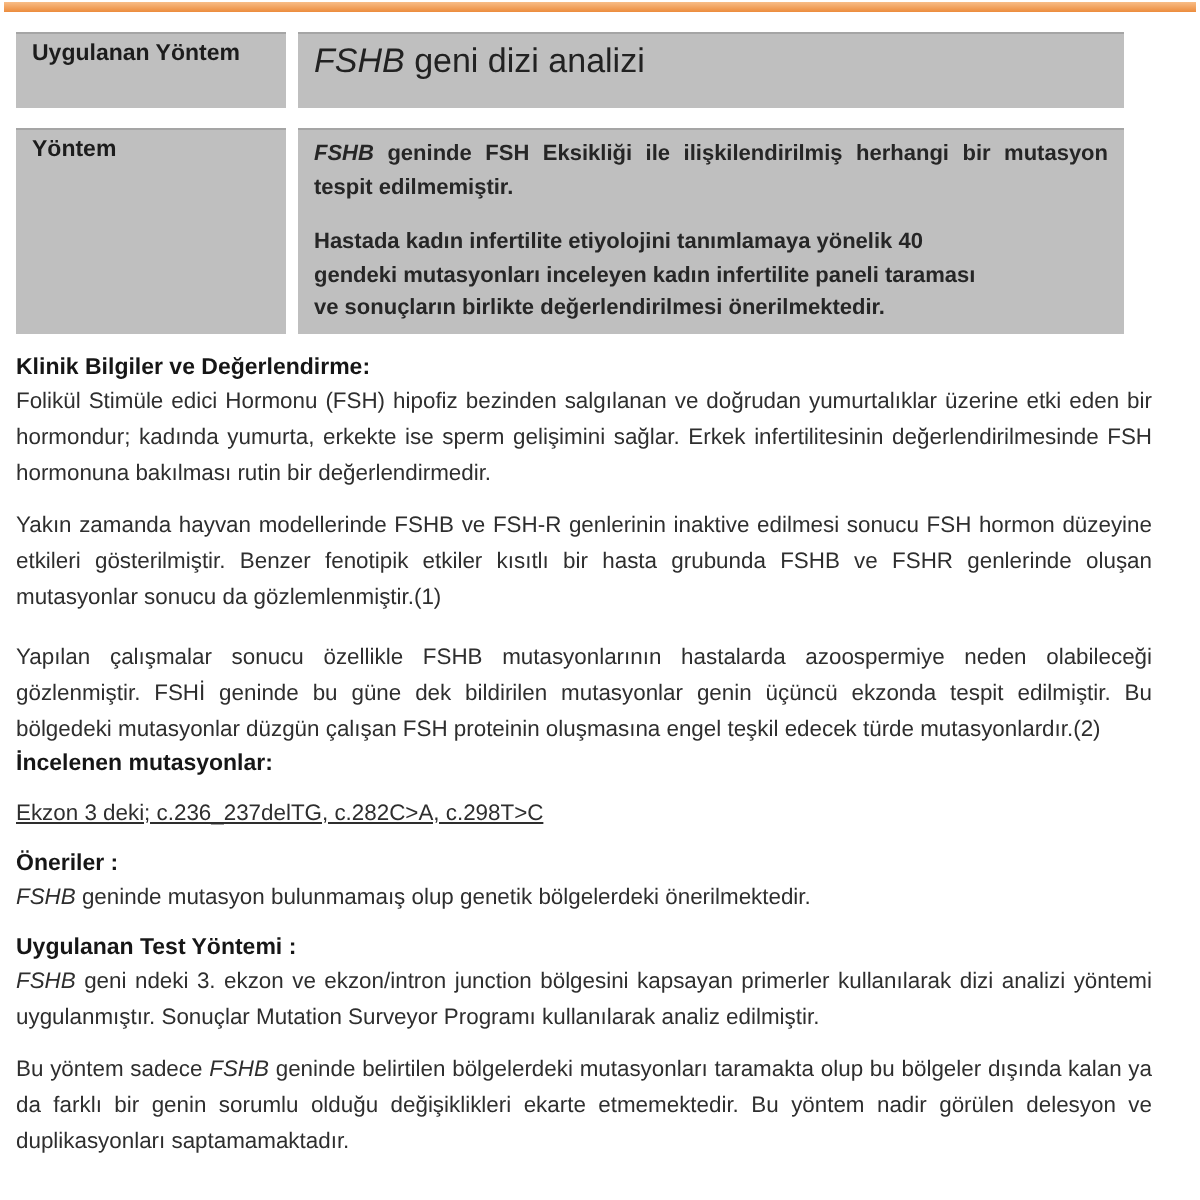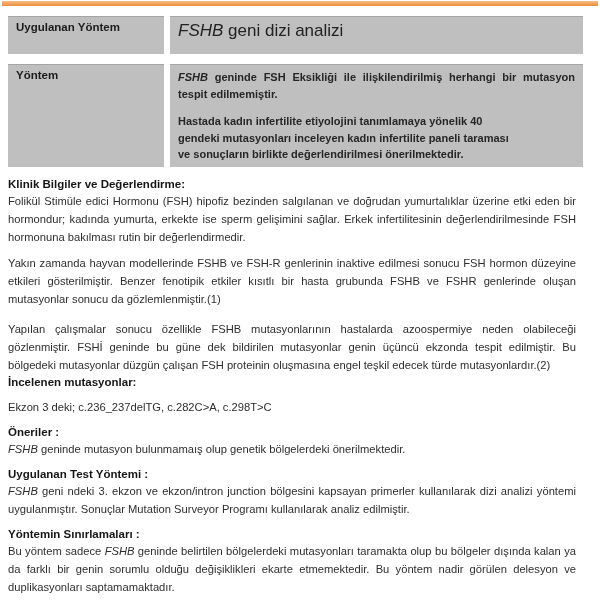--- a/index.html
+++ b/index.html
@@ -17,36 +17,36 @@
   }
   
   .report-table { margin:10px 0 0 8px; display:flex; flex-direction:column; gap:10px; }
   .trow { display:flex; gap:6px; }
   .tcell {
     background:#bfbfbf;
     border-top:1px solid #a5a5a5;
     box-sizing:border-box;
     padding:4px 8px;
   }
-  .tlabel { width:156px; font-weight:bold; font-size:11.5px; color:#1c1c1c; }
+  .tlabel { width:135px; font-weight:bold; font-size:11.5px; color:#1c1c1c; }
   .tvalue { width:413px; font-size:17px; color:#222; }
   .row-method .tcell { min-height:38px; }
   .row-result .tcell { min-height:99px; }
   .row-result .tvalue { font-weight:bold; font-size:11px; color:#262626; }
   .result-main { margin:0; text-align:justify; line-height:1.5; }
   .result-note { margin:11px 0 0 0; white-space:pre-line; line-height:1.5; }
   
   .content { margin:9px 24px 0 8px; font-size:11.2px; line-height:18px; }
   .section-heading {
     font-size:11.5px; font-weight:bold; color:#161616;
     margin:0; line-height:16px;
   }
   .content p { margin:0 0 8px 0; text-align:justify; }
   .content p.no-gap { margin-bottom:0;margin-top:12px; }
-  .mutation-line { text-align:right; }
+  .mutation-line { text-align:right;text-decoration:underline; }
   i.gene { font-style:italic; }
 </style>
 </head>
 <body>
 
 <div class="accent-bar"></div>
 
 <div class="report-table">
   <div class="trow row-method">
     <div class="tcell tlabel">Uygulanan Yöntem</div>
@@ -72,16 +72,15 @@
 
   <h3 class="section-heading" style="margin-bottom:8px;">İncelenen mutasyonlar:</h3>
   <p class="mutation-line">Ekzon 3 deki;   c.236_237delTG, c.282C&gt;A,  c.298T&gt;C</p>
 
   <h3 class="section-heading">Öneriler :</h3>
   <p><i class="gene">FSHB</i><span> geninde mutasyon bulunmamaış olup genetik bölgelerdeki önerilmektedir.</span></p>
 
   <h3 class="section-heading">Uygulanan Test Yöntemi :</h3>
   <p><i class="gene">FSHB</i><span>  geni ndeki  3. ekzon ve ekzon/intron junction bölgesini kapsayan primerler kullanılarak dizi analizi yöntemi uygulanmıştır. Sonuçlar Mutation Surveyor Programı kullanılarak analiz edilmiştir.</span></p>
 
-  <h3 class="section-heading">Yöntemin  Sınırlamaları :</h3>
   <p><span>Bu yöntem sadece </span><i class="gene">FSHB</i><span> geninde belirtilen bölgelerdeki mutasyonları taramakta olup bu bölgeler dışında kalan ya da farklı bir genin sorumlu olduğu değişiklikleri ekarte etmemektedir.  Bu yöntem nadir görülen delesyon ve duplikasyonları saptamamaktadır.</span></p>
 
 </div>
 
 </body></html>

